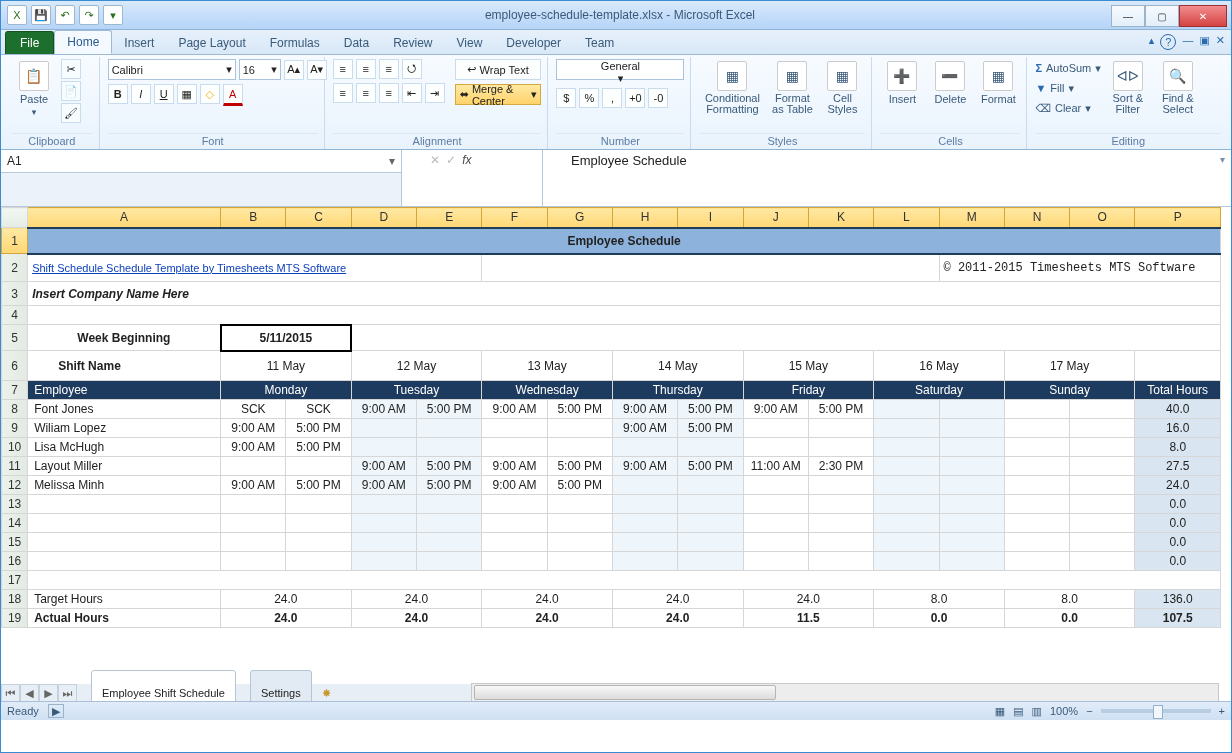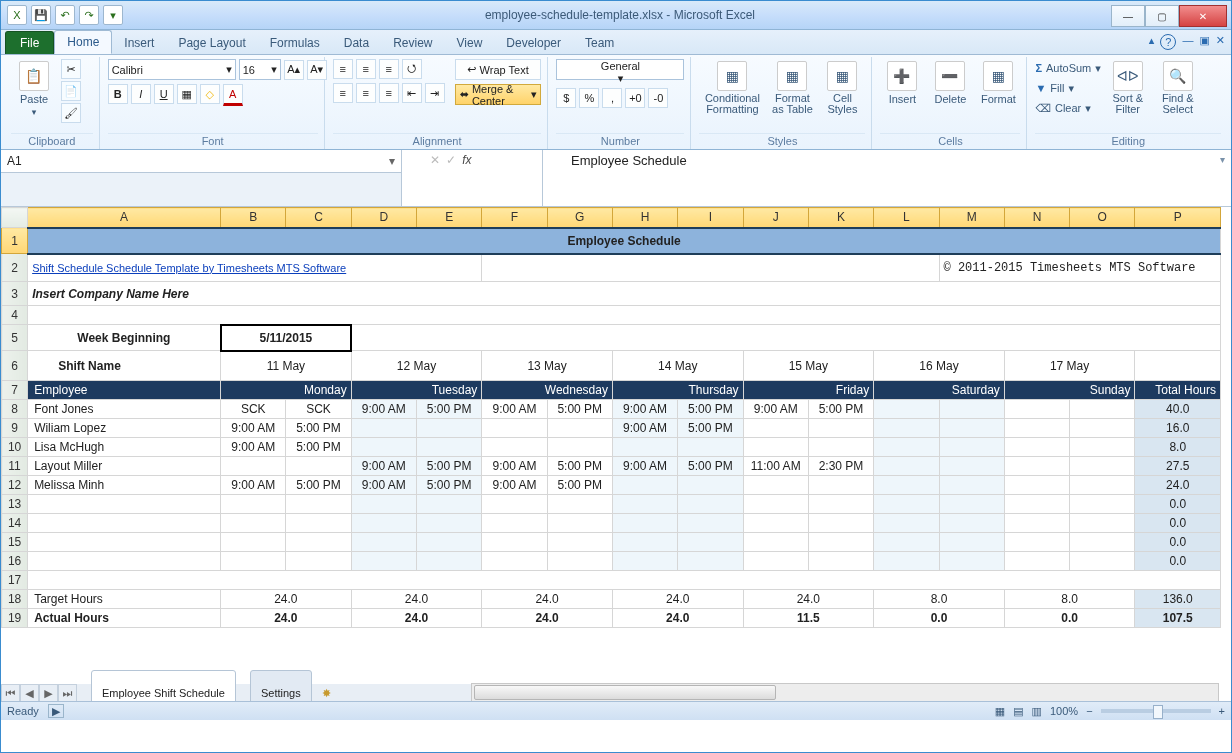--- a/index.html
+++ b/index.html
@@ -68,21 +68,21 @@
 
   
   .titlecell { background:#8db3dc; border-top:2px solid #1e3d59 !important; border-bottom:2px solid #1e3d59 !important; text-align:center; font-weight:bold; font-size:17px; height:26px !important; }
   .linkcell { color:#0b3fbc; text-decoration:underline; font-size:11px; }
   .copyright { text-align:left; font-size:11px;font-family:Liberation Mono, monospace; }
   .companyname { font-style:italic; font-weight:bold; font-size:14px; }
   .weekbeg-label { font-weight:bold; text-align:center; }
   .datebox { font-weight:bold; text-align:center; }
   .shiftname { font-weight:bold; font-size:15px; padding-left:30px !important; }
   .daydate { text-align:center; }
-  .schedhdr td { background:#1d3a5f; color:#fff; text-align:right; font-weight:normal; }
+  .schedhdr td { background:#1d3a5f; color:#fff; text-align:center; font-weight:normal; }
   .schedhdr td.emp { text-align:left; padding-left:6px; }
   .schedrow td { text-align:center; }
   .schedrow td.name { text-align:left; padding-left:6px; background:#fff; }
   .lt { background:#eef6fb; }
   .tot { background:#d9e6f1; text-align:center; }
   .summary td { text-align:center; }
   .summary td.label { text-align:left; padding-left:6px; }
   .summary.bold td { font-weight:bold; }
   .r17 td { height:8px !important; border-top:2px solid #000; }
   .hscroll { position:absolute; bottom:18px; right:12px; left:470px; height:17px; background:#ededed; border:1px solid #c8c8c8; }

